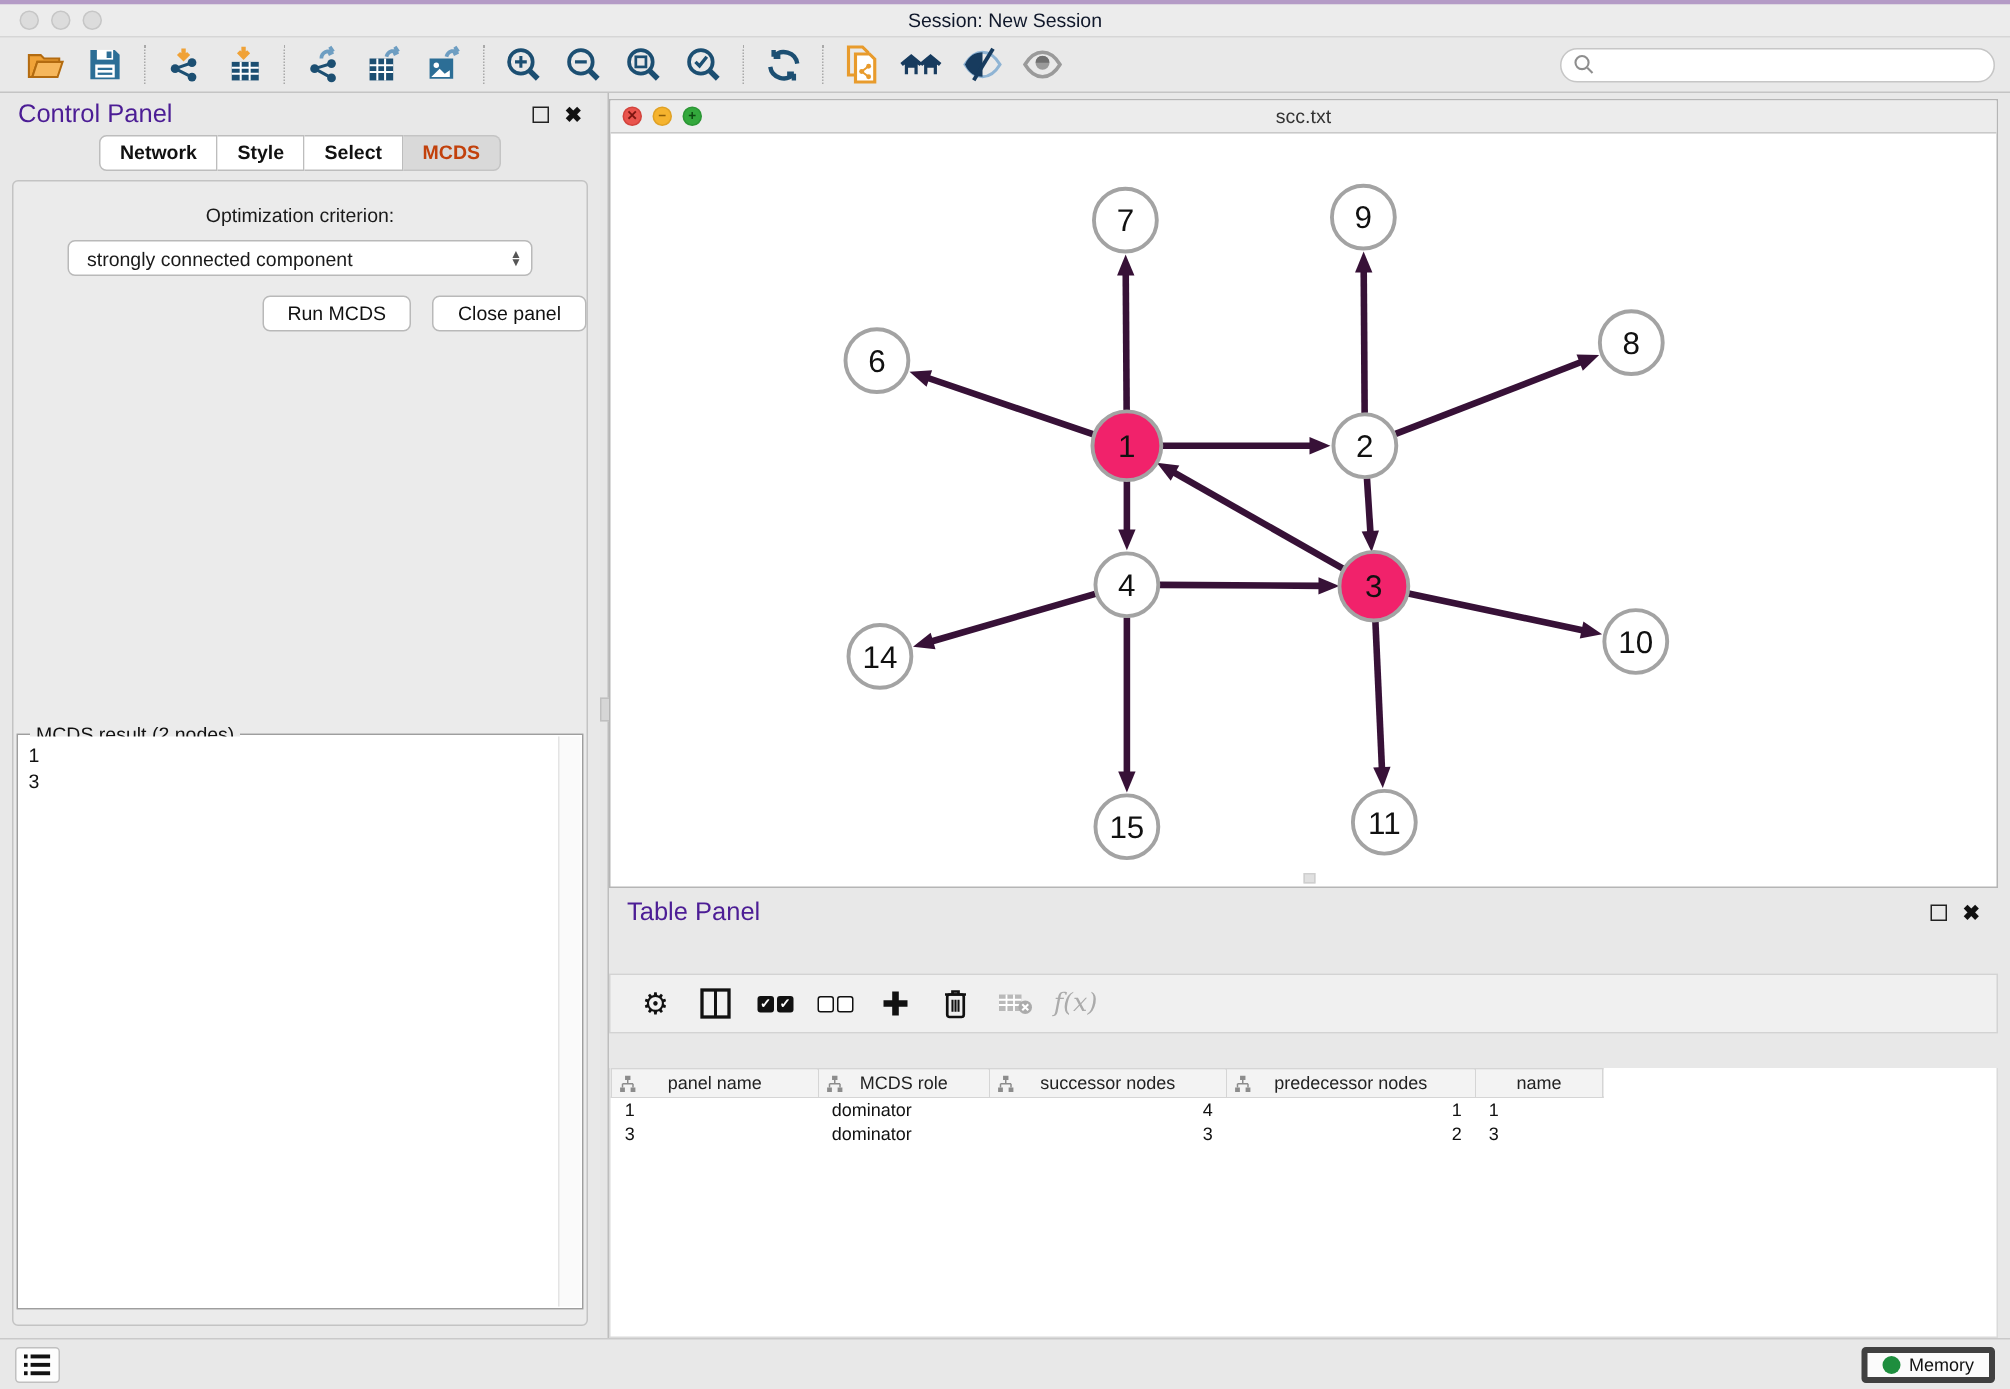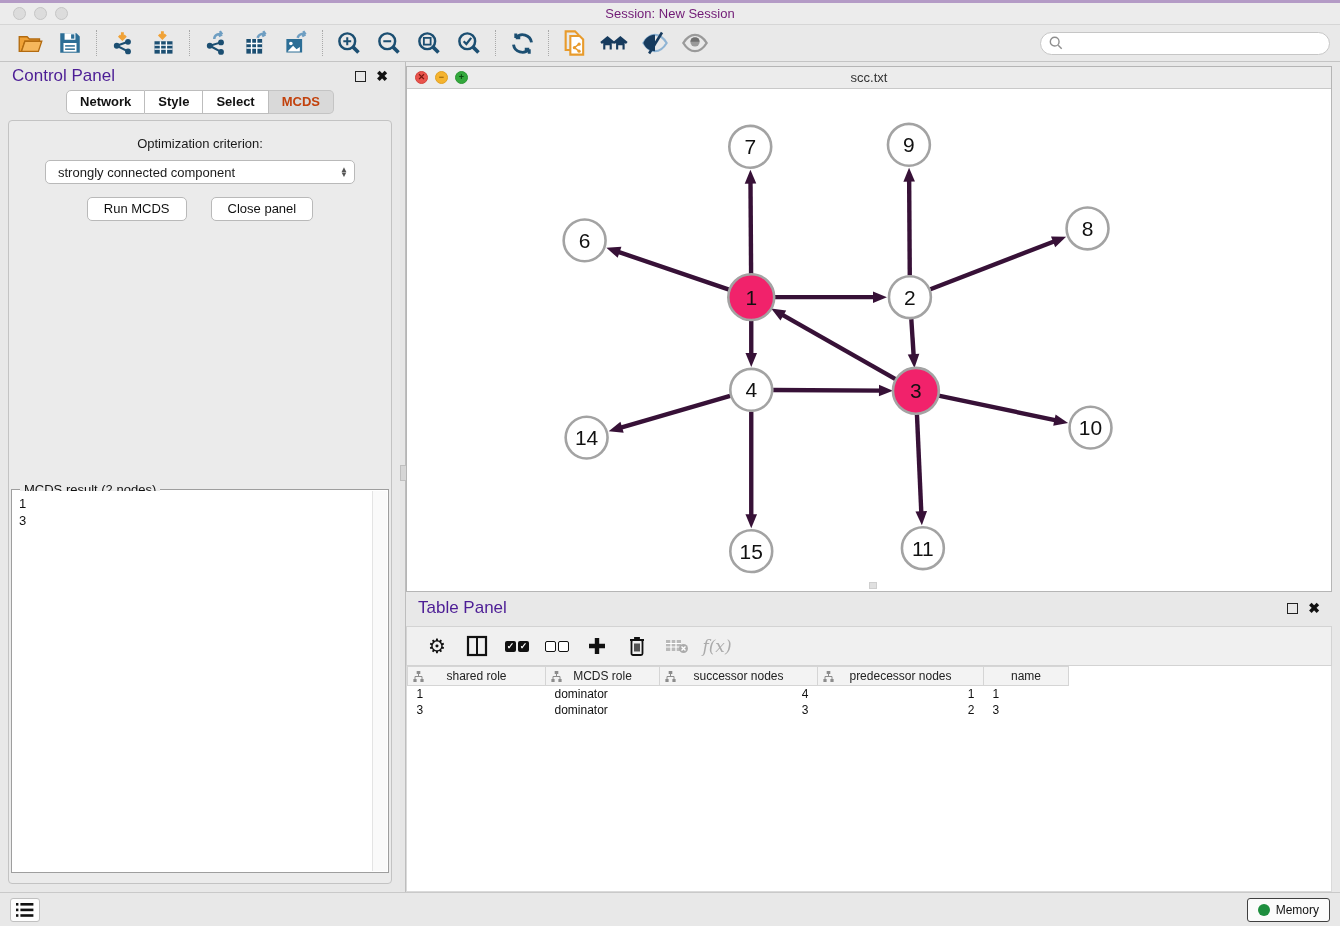--- a/index.html
+++ b/index.html
@@ -1,21 +1,21 @@
 <!DOCTYPE html>
 <html><head>
 <meta charset="utf-8">
 <style>
   * { margin:0; padding:0; box-sizing:border-box; }
   html,body { width:1340px; height:926px; }
   body { font-family:"Liberation Sans", sans-serif; background:#E8E8E8; position:relative; overflow:hidden; font-size:13px; color:#1a1a1a; }
 
   
   .top-accent { height:3px; background:#B49BC6; }
-  .titlebar { height:22px; background:#ECECEC; border-bottom:1px solid #D6D6D6; position:relative; text-align:center; line-height:21px; color:#701a75; font-size:13px; }
+  .titlebar { height:22px; background:#ECECEC; border-bottom:1px solid #D6D6D6; position:relative; text-align:center; line-height:21px; color:#0f172a; font-size:13px; }
   .traffic { position:absolute; left:13px; top:4px; display:flex; gap:8px; }
   .traffic .dot { width:13px; height:13px; border-radius:50%; background:#DCDCDC; border:1px solid #C6C6C6; }
 
   
   .toolbar { height:37px; background:#E9E9E9; border-bottom:1px solid #C4C4C4; display:flex; align-items:center; padding:0 10px; }
   .tbtn { width:40px; height:32px; display:flex; align-items:center; justify-content:center; cursor:default; }
   .tsep { width:1px; height:26px; border-left:1px dotted #A9A9A9; margin:0 6px; }
   .searchbox { margin-left:auto; width:290px; height:23px; background:#fff; border:1px solid #C6C6C6; border-radius:12px; display:flex; align-items:center; padding:0 8px; }
   .searchbox input { border:none; outline:none; flex:1; font-size:12px; background:transparent; margin-left:5px; font-family:"Liberation Sans",sans-serif; }
 
@@ -34,21 +34,21 @@
   .tab { background:#fff; border:1px solid #BDBDBD; border-left:none; padding:3px 13px 4px; font-size:13px; font-weight:600; color:#111; }
   .tab:first-child { border-left:1px solid #BDBDBD; border-radius:5px 0 0 5px; }
   .tab:last-child { border-radius:0 5px 5px 0; }
   .tab.active { background:#D9D9D9; color:#c2410c; border-color:#C4C4C4; }
 
   .inner-panel { position:absolute; top:58px; left:8px; right:8px; bottom:8px; background:#EBEBEB; border:1px solid #C3C3C3; border-radius:4px; }
   .opt-label { text-align:center; margin-top:15px; font-size:13px; }
   .selectrow { margin:9px 36px 0; }
   .mac-select { height:24px; background:#fff; border:1px solid #B9B9B9; border-radius:5px; display:flex; align-items:center; padding:0 6px 0 12px; font-size:13px; }
   .mac-select .chevrons { margin-left:auto; display:flex; flex-direction:column; line-height:5px; font-size:8px; color:#555; }
-  .btnrow { display:flex; justify-content:center; gap:24px; margin-top:13px; }
+  .btnrow { display:flex; justify-content:flex-end; gap:14px; margin-top:13px; }
   .mac-btn { background:#fff; border:1px solid #B9B9B9; border-radius:5px; padding:3px 16px 4px; font-size:13px; color:#111; }
 
   .mcds-fieldset { position:absolute; top:368px; left:2px; right:2px; bottom:10px; border:1px solid #9E9E9E; background:#fff; }
   .mcds-legend { position:absolute; top:-8px; left:8px; background:#EBEBEB; padding:0 4px; font-size:13px; color:#111; }
   .mcds-body { position:absolute; inset:1px 16px 1px 1px; background:#fff; padding:4px 6px; font-size:13px; line-height:17px; color:#111; }
   .mcds-scroll { position:absolute; top:1px; bottom:1px; right:1px; width:15px; background:#FAFAFA; border-left:1px solid #E4E4E4; }
 
   
   .vdivider { width:6px; background:#E6E6E6; border-right:1px solid #BDBDBD; position:relative; }
   .vgrip { position:absolute; top:403px; left:0px; width:10px; height:16px; background:#D6D6D6; border:1px solid #BFBFBF; }
@@ -60,21 +60,21 @@
   .net-traffic { position:absolute; left:8px; top:4px; display:flex; gap:7px; }
   .tl { width:13px; height:13px; border-radius:50%; font-size:9px; font-weight:bold; display:flex; align-items:center; justify-content:center; }
   .tl.red { background:#E9544D; border:1px solid #D3433C; color:#7B1510; }
   .tl.yellow { background:#F5B32E; border:1px solid #E0A124; color:#8F5E07; }
   .tl.green { background:#33A83C; border:1px solid #2B9634; color:#0C4A12; }
   .net-canvas { flex:1; position:relative; }
   .net-canvas svg { position:absolute; inset:0; width:100%; height:100%; }
   .net-grip { position:absolute; bottom:2px; left:50%; width:8px; height:7px; background:#E0E0E0; border:1px solid #CFCFCF; }
 
   
-  .table-panel { flex:1; display:flex; flex-direction:column; margin-top:2px; }
+  .table-panel { flex:1; display:flex; flex-direction:column; margin-top:2px;gap:23px; }
   .tp-toolbar { margin:4px 0 0; height:40px; background:#F0F0F0; border:1px solid #D3D3D3; display:flex; align-items:center; padding:0 4px 0 12px; gap:4px; }
   .tp-btn { width:36px; height:32px; display:flex; align-items:center; justify-content:center; }
   .gear { font-size:20px; color:#111; }
   .fx { font-family:"DejaVu Serif", serif; font-style:italic; font-size:17px; color:#ABABAB; }
   .cbx { width:11px; height:11px; border-radius:2px; display:inline-block; margin:0 1px; }
   .cbx.on { background:#111; color:#fff; font-size:9px; line-height:11px; text-align:center; font-weight:bold; }
   .cbx.off { background:#fff; border:1.5px solid #111; }
 
   .tp-tablewrap { flex:1; background:#fff; border:1px solid #DADADA; border-top:none; overflow:hidden; }
   table.nodetable { border-collapse:collapse; font-size:12px; }
@@ -82,21 +82,21 @@
   .nodetable th:first-child { border-left:1px solid #D5D5D5; }
   .nodetable th .hicon { position:absolute; left:5px; top:4px; }
   .nodetable td { height:16px; padding:0 9px; color:#111; }
   .al { text-align:left; } .ar { text-align:right; }
 
   .tp-tabstrip { display:flex; justify-content:center; margin:8px 0 5px; }
 
   
   .statusbar { position:absolute; left:0; right:0; bottom:0; height:34px; background:#E8E8E8; border-top:1px solid #C9C9C9; display:flex; align-items:center; padding:0 10px; }
   .list-btn { width:30px; height:24px; background:#FDFDFD; border:1px solid #C0C0C0; border-radius:3px; display:flex; align-items:center; justify-content:center; }
-  .memory-btn { margin-left:auto; height:24px; background:#FBFBFB; border:1px solid #404040; border-radius:3px; display:flex; align-items:center; gap:6px; padding:0 10px; font-size:12px; color:#111; }
+  .memory-btn { margin-left:auto; height:24px; background:#FBFBFB; border:4px solid #404040; border-radius:3px; display:flex; align-items:center; gap:6px; padding:0 10px; font-size:12px; color:#111; }
   .memdot { width:12px; height:12px; border-radius:50%; background:#1E8E3E; }
 </style>
 </head>
 <body>
 
 <div class="top-accent"></div>
 
 <div class="titlebar">
   <div class="traffic">
     <span class="dot"></span>
@@ -417,21 +417,21 @@
               <col style="width:166px">
               <col style="width:85px">
           </colgroup>
           <thead>
             <tr>
               <th><span class="hicon"><svg width="11" height="11" viewBox="0 0 11 11">
                       <rect x="3.7" y="0" width="3.6" height="3" fill="#8C8C8C"></rect>
                       <path d="M5.5 3v2.5M2 5.5h7M2 5.5V8M9 5.5V8" stroke="#8C8C8C" stroke-width="1"></path>
                       <rect x="0.4" y="8" width="3.2" height="3" fill="#8C8C8C"></rect>
                       <rect x="7.4" y="8" width="3.2" height="3" fill="#8C8C8C"></rect>
-                    </svg></span><span>shared role</span></th>
+                    </svg></span><span>panel name</span></th>
               <th><span class="hicon"><svg width="11" height="11" viewBox="0 0 11 11">
                       <rect x="3.7" y="0" width="3.6" height="3" fill="#8C8C8C"></rect>
                       <path d="M5.5 3v2.5M2 5.5h7M2 5.5V8M9 5.5V8" stroke="#8C8C8C" stroke-width="1"></path>
                       <rect x="0.4" y="8" width="3.2" height="3" fill="#8C8C8C"></rect>
                       <rect x="7.4" y="8" width="3.2" height="3" fill="#8C8C8C"></rect>
                     </svg></span><span>MCDS role</span></th>
               <th><span class="hicon"><svg width="11" height="11" viewBox="0 0 11 11">
                       <rect x="3.7" y="0" width="3.6" height="3" fill="#8C8C8C"></rect>
                       <path d="M5.5 3v2.5M2 5.5h7M2 5.5V8M9 5.5V8" stroke="#8C8C8C" stroke-width="1"></path>
                       <rect x="0.4" y="8" width="3.2" height="3" fill="#8C8C8C"></rect>

